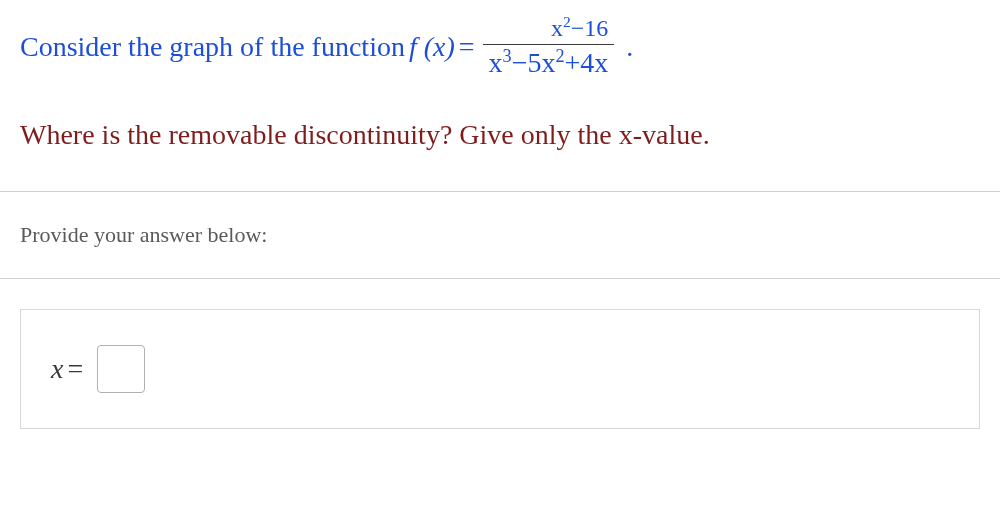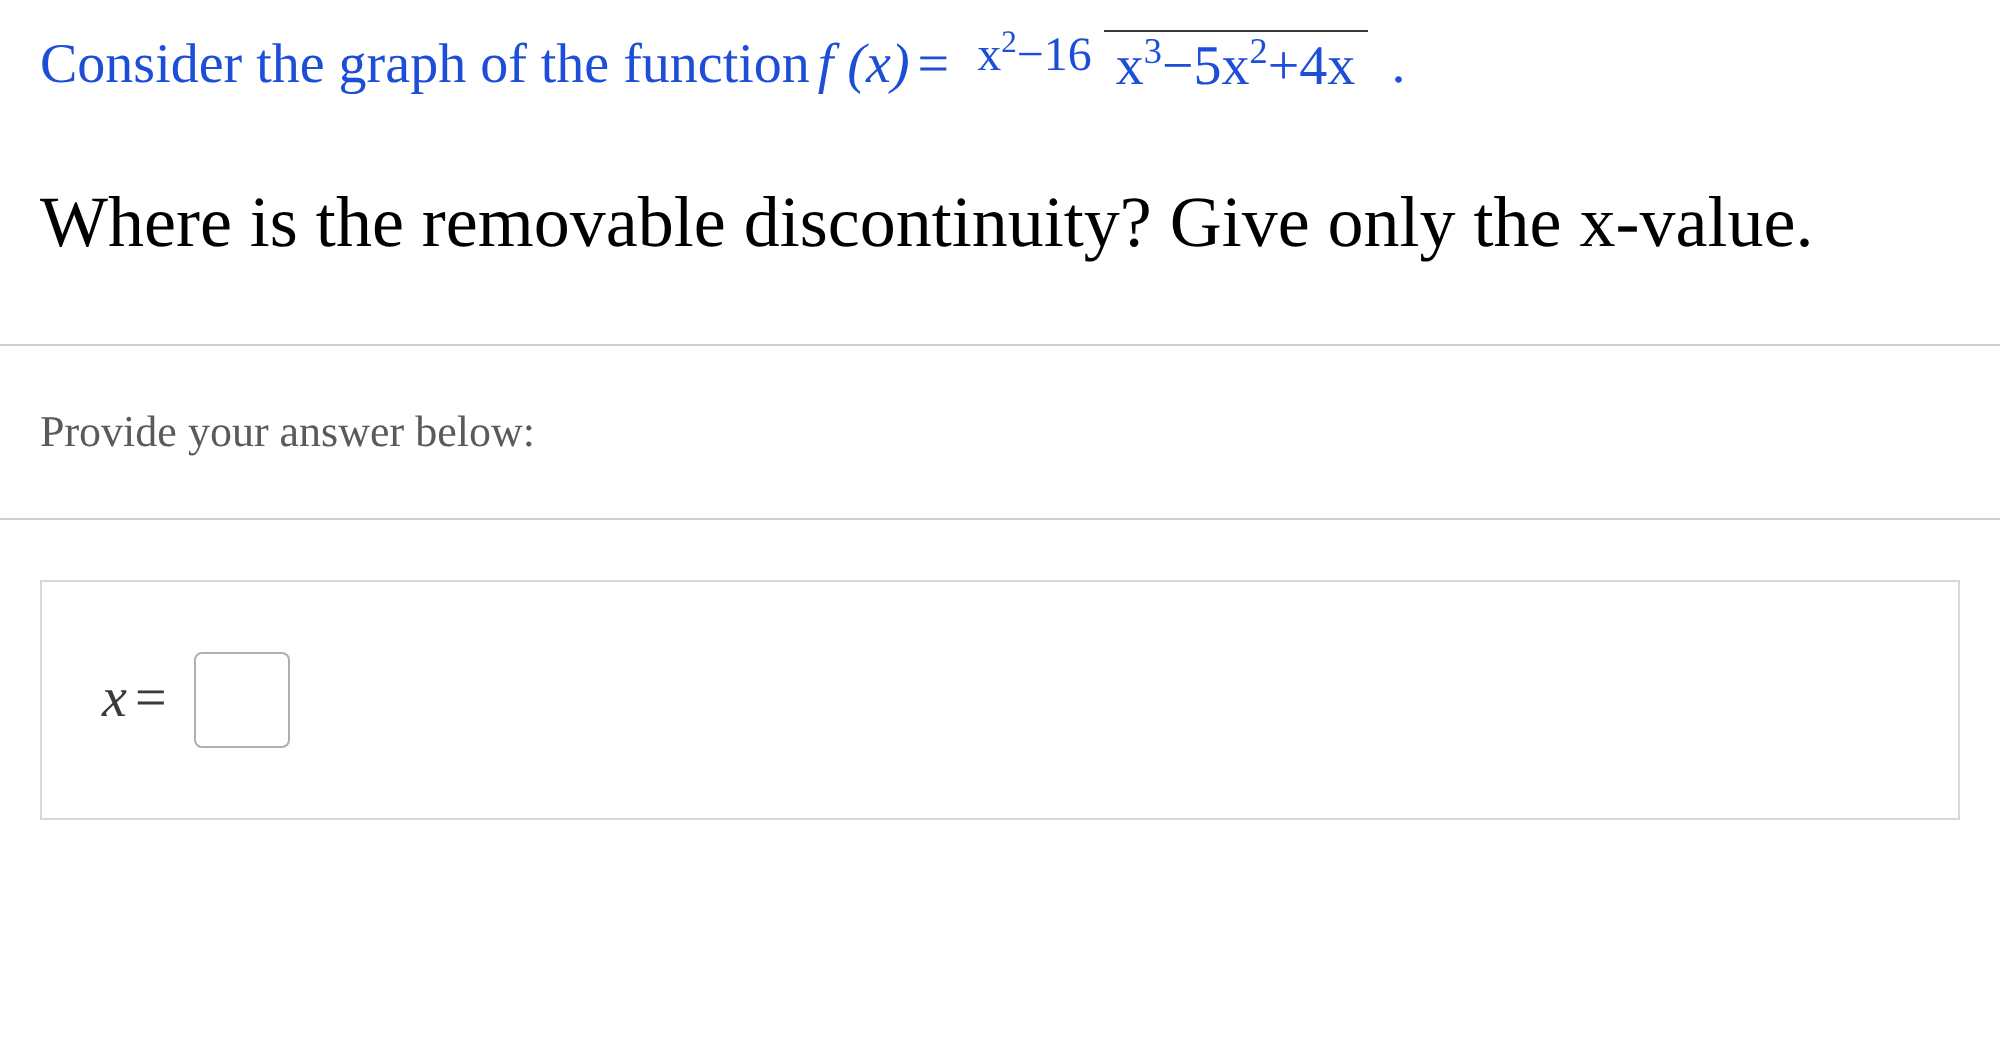--- a/index.html
+++ b/index.html
@@ -23,42 +23,43 @@
       flex-wrap: nowrap;
       margin-bottom: 40px;
     }
     .math-fx {
       font-family: 'Times New Roman', serif;
       font-style: italic;
       margin: 0 4px;
     }
     .fraction {
       display: inline-flex;
-      align-items: flex-start;
+      flex-direction: column;
+      align-items: flex-end;
       vertical-align: middle;
       margin: 0 8px;
       font-family: 'Times New Roman', serif;
     }
     .fraction .num {
       padding: 0 6px 2px 6px;
       font-size: 24px;
     }
     .fraction .den {
       border-top: 1.5px solid #3a3a3a;
       padding: 2px 6px 0 6px;
       font-size: 28px;
     }
     sup {
       font-size: 0.65em;
       vertical-align: super;
       line-height: 0;
     }
     .question-text {
-      font-size: 36px;
-      color: #000000;
+      font-size: 28px;
+      color: #7f1d1d;
       margin-bottom: 40px;
     }
     .divider {
       border: none;
       border-top: 1px solid #d0d0d0;
       margin: 0 -20px;
     }
     .prompt-text {
       font-size: 22px;
       color: #5a5a5a;

